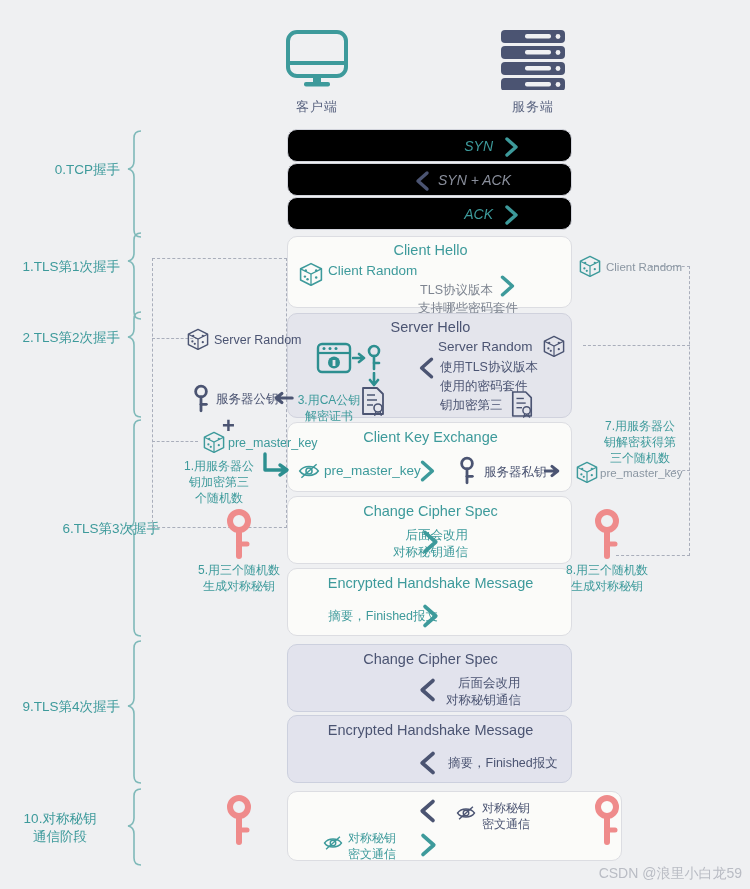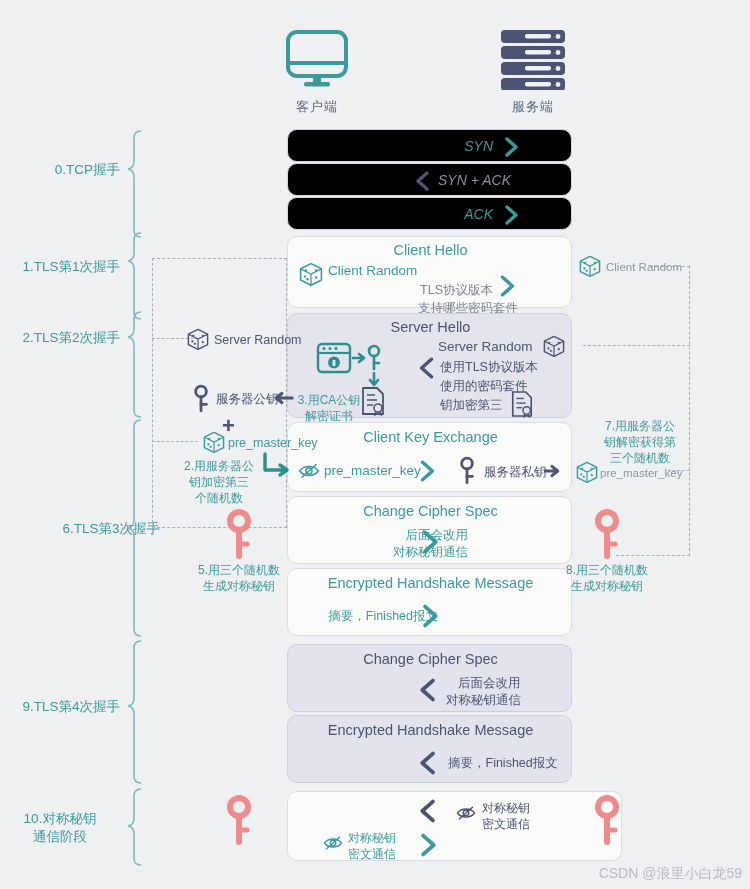--- a/index.html
+++ b/index.html
@@ -346,21 +346,21 @@
     <circle cx="11" cy="21" r="1.4" fill="#3d9a9b"></circle>
     <circle cx="21" cy="19" r="1.4" fill="#3d9a9b"></circle>
   </svg>
   <div class="abs lbl ln-teal" style="left:228px;top:435px;font-size:12.5px;">pre_master_key</div>
 
   <svg class="abs" style="left:260px;top:452px;" width="32" height="28" viewBox="0 0 32 28">
     <path d="M5,2 L5,18 L24,18 M20,13 L27,18 L20,23" fill="none" stroke="#2d8f90" stroke-width="3.4" stroke-linecap="round" stroke-linejoin="round"></path>
   </svg>
 
   <div class="anno" style="left:154px;top:458px;width:130px;">
-    <div>2.用服务器公</div>
+    <div>1.用服务器公</div>
     <div>钥加密第三</div>
     <div>个随机数</div>
   </div>
 
   <svg class="abs" style="left:226px;top:508px;" width="26" height="52" viewBox="0 0 26 52">
     <circle cx="13" cy="13" r="9" fill="none" stroke="#ef8b8b" stroke-width="6"></circle>
     <path d="M13,22 L13,48" stroke="#ef8b8b" stroke-width="6" stroke-linecap="round"></path>
     <path d="M13,36 L21,36" stroke="#ef8b8b" stroke-width="5" stroke-linecap="round"></path>
   </svg>
   <div class="anno" style="left:164px;top:562px;width:150px;">

